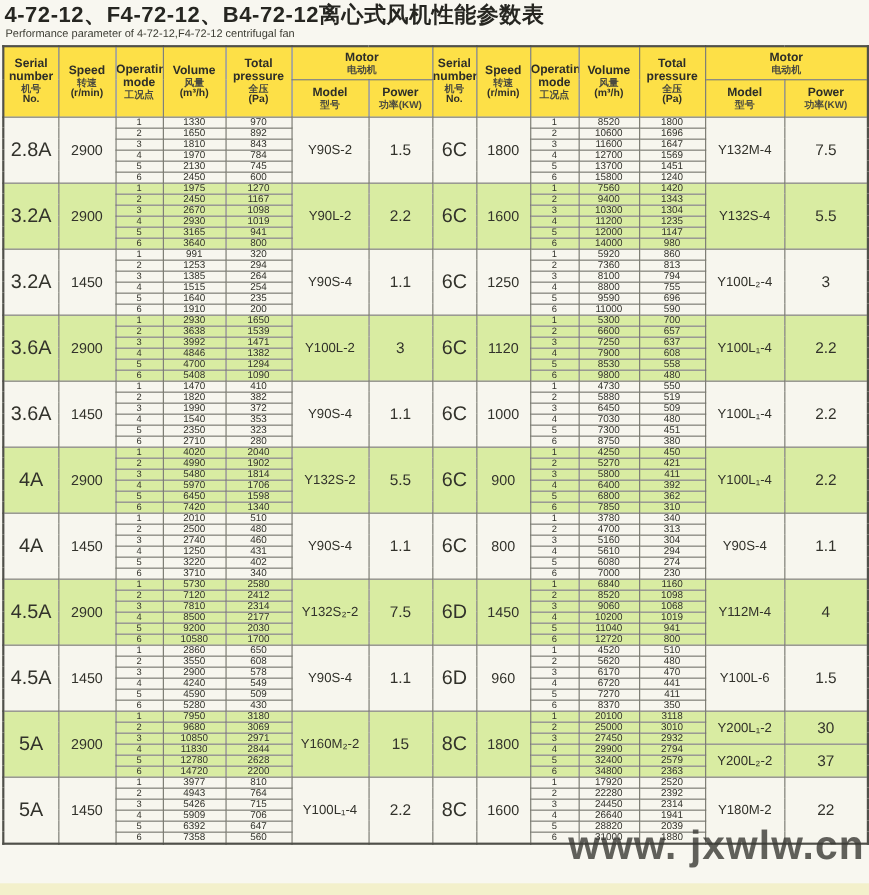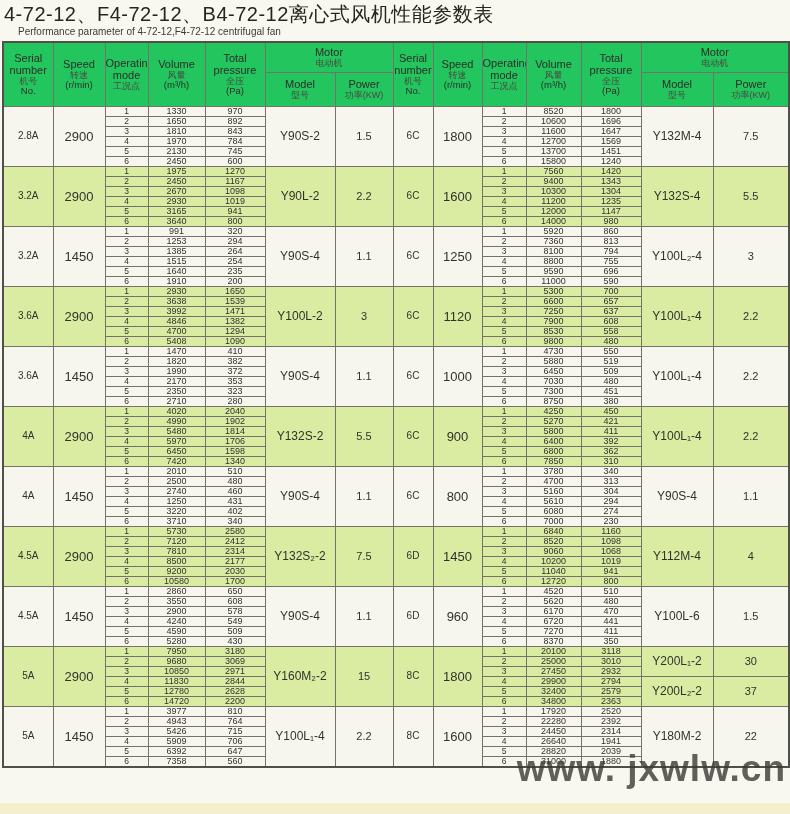--- a/index.html
+++ b/index.html
@@ -3,52 +3,52 @@
 <meta charset="utf-8">
 <style>
   * { box-sizing: border-box; }
   html,body { margin:0; padding:0; }
   body {
     width:790px; height:814px; position:relative; overflow:hidden;
     background:#f8f7f0;
     font-family:"Liberation Sans", sans-serif;
   }
   .page-title {
-    font-size:20px; font-weight:normal; color:#262621;
+    font-size:20px; font-weight:bold; color:#262621;
     margin:2px 0 0 4px; letter-spacing:0.5px; line-height:1.2;
   }
   .page-subtitle {
-    font-size:10px; color:#3c3c33; margin:0 0 3px 18px; line-height:1.2;
+    font-size:10px; color:#3c3c33; margin:0 0 3px 5px; line-height:1.2;
   }
   table.fan {
     border-collapse:collapse; table-layout:fixed;
     width:786px; margin-left:2px;
     border:2px solid #50504a;
   }
   th, td {
     border:1px solid #73736a;
     text-align:center; vertical-align:middle;
     padding:0; overflow:hidden; white-space:nowrap;
     color:#32322b;
   }
-  thead th { background:#22c55e; font-weight:normal; padding:1px 0; }
+  thead th { background:#fde047; font-weight:bold; padding:1px 0; }
   thead tr.h1 th { height:30px; }
   thead tr.h2 th { height:34px; }
   .h-en { display:block; font-size:11px; color:#2e2e28; line-height:1.1; white-space:normal; }
   .h-zh { display:block; font-size:9px;  color:#4a4a40; line-height:1.15; white-space:normal; }
   .h-un { display:block; font-size:9.5px; color:#2e2e28; line-height:1.1; }
   td { font-size:9px; height:9.55px; line-height:1; }
   .w { background:#f7f6ee; }
   .g { background:#d9eca2; }
-  .c-serial { font-size:10px; }
+  .c-serial { font-size:18px; }
   .c-speed  { font-size:13px; }
   .c-mode   { font-size:8.5px; }
   .c-vol, .c-pr { font-size:9px; }
   .c-model  { font-size:12px; }
-  .c-power  { font-size:11px; }
+  .c-power  { font-size:14px; }
   .watermark {
     position:absolute; right:4px; bottom:24px;
     font-size:37px; font-weight:bold; letter-spacing:1px;
     color:rgba(58,58,52,0.80); white-space:nowrap;
     pointer-events:none; z-index:5;
   }
   .bottom-band {
     position:absolute; left:0; right:0; bottom:0; height:11px;
     background:#f3f0cb; z-index:1;
   }
@@ -406,21 +406,21 @@
       <tr>
         <td class="c-mode w">3</td>
         <td class="c-vol w">1990</td>
         <td class="c-pr w">372</td>
         <td class="c-mode w">3</td>
         <td class="c-vol w">6450</td>
         <td class="c-pr w">509</td>
       </tr>
       <tr>
         <td class="c-mode w">4</td>
-        <td class="c-vol w">2170</td>
+        <td class="c-vol w">1540</td>
         <td class="c-pr w">353</td>
         <td class="c-mode w">4</td>
         <td class="c-vol w">7030</td>
         <td class="c-pr w">480</td>
       </tr>
       <tr>
         <td class="c-mode w">5</td>
         <td class="c-vol w">2350</td>
         <td class="c-pr w">323</td>
         <td class="c-mode w">5</td>

